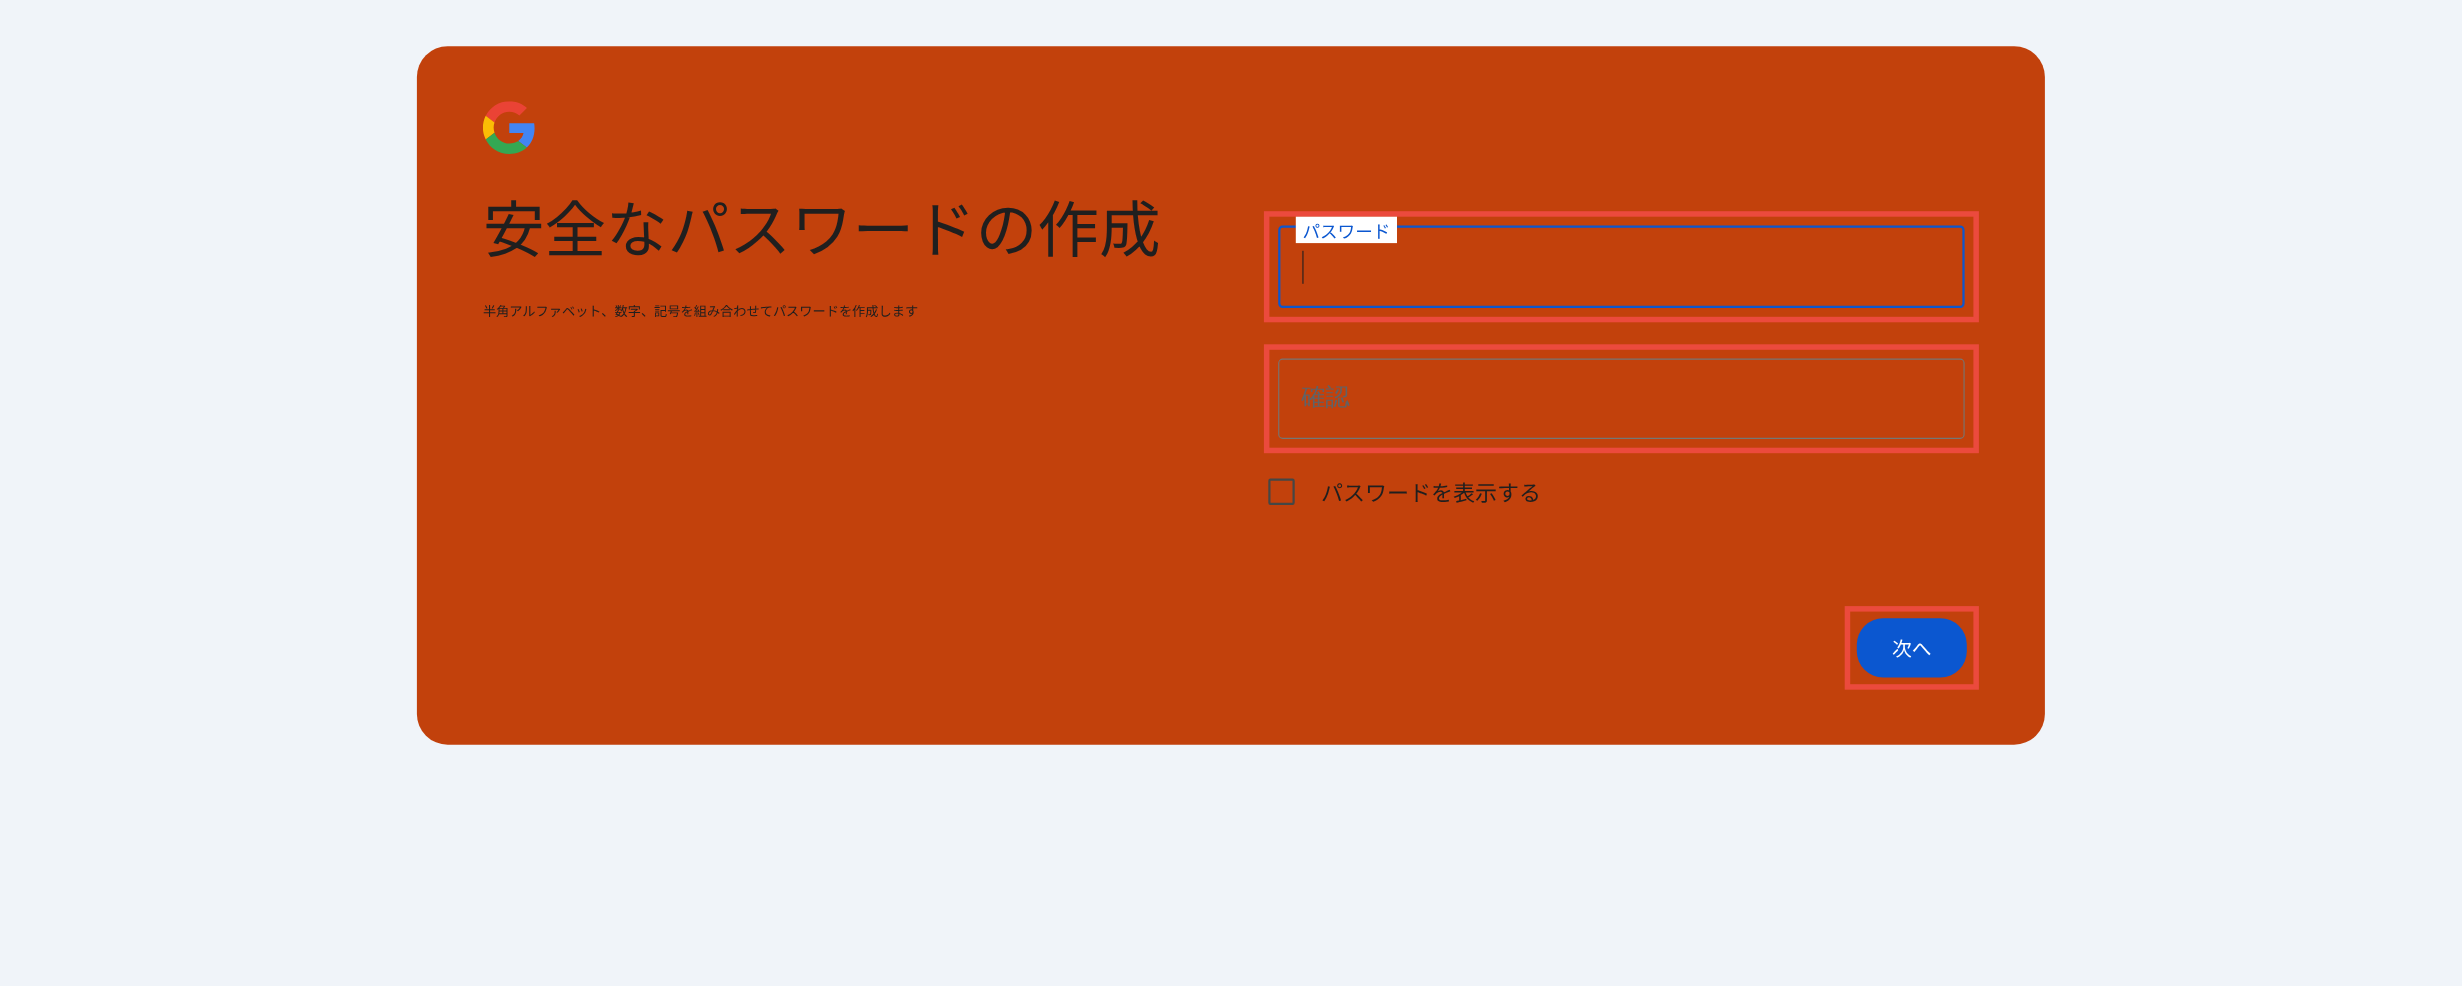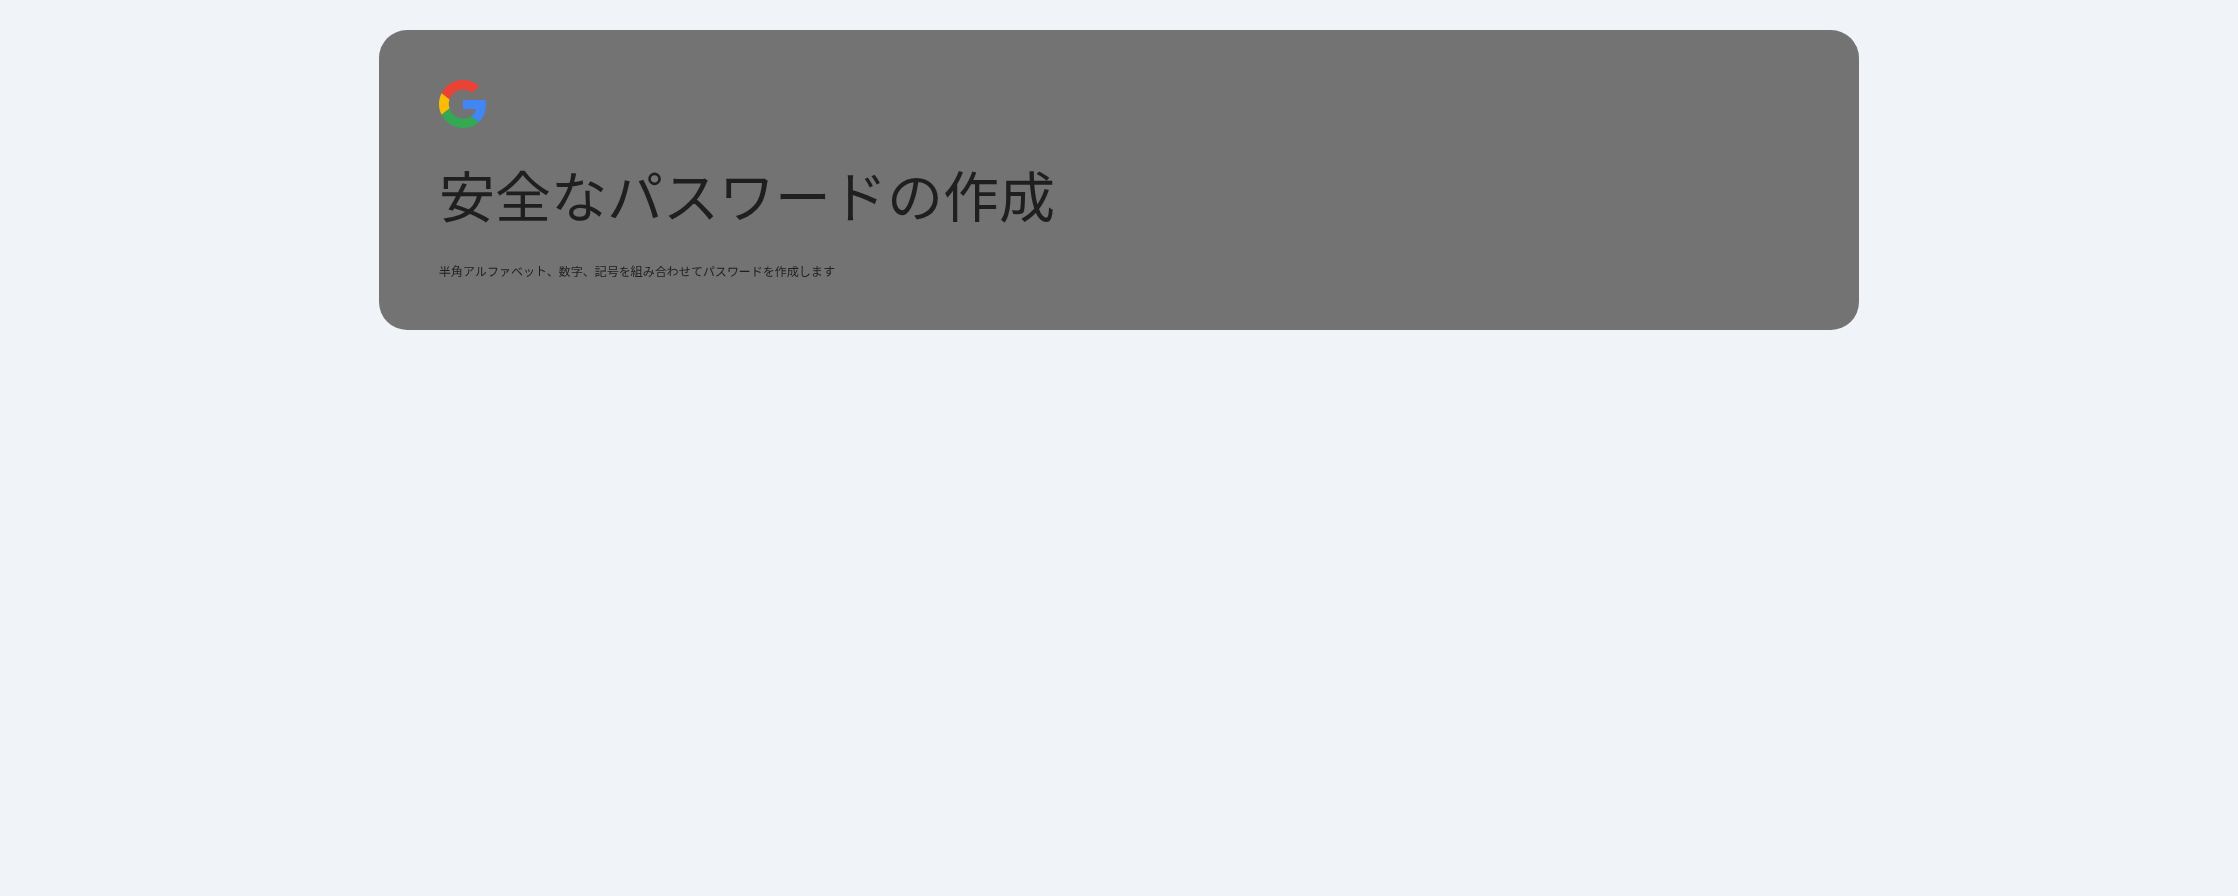--- a/index.html
+++ b/index.html
@@ -9,25 +9,25 @@
     }
     
     body {
       font-family: 'Google Sans', 'Noto Sans JP', Arial, sans-serif;
       background-color: #f0f4f9;
       padding: 30px;
       min-height: 896px;
     }
     
     .card {
-      background: #737373;
+      background: #c2410c;
       border-radius: 28px;
       padding: 50px 60px 50px 60px;
       max-width: 1480px;
-      margin: 0 auto;
+      margin: 12px auto;
       display: flex;
       gap: 60px;
     }
     
     .left-section {
       flex: 1;
       padding-top: 0;
     }
     
     .right-section {
@@ -173,13 +173,39 @@
         <path fill="#EA4335" d="M24 9.5c3.54 0 6.71 1.22 9.21 3.6l6.85-6.85C35.9 2.38 30.47 0 24 0 14.62 0 6.51 5.38 2.56 13.22l7.98 6.19C12.43 13.72 17.74 9.5 24 9.5z"></path>
         <path fill="#4285F4" d="M46.98 24.55c0-1.57-.15-3.09-.38-4.55H24v9.02h12.94c-.58 2.96-2.26 5.48-4.78 7.18l7.73 6c4.51-4.18 7.09-10.36 7.09-17.65z"></path>
         <path fill="#FBBC05" d="M10.53 28.59c-.48-1.45-.76-2.99-.76-4.59s.27-3.14.76-4.59l-7.98-6.19C.92 16.46 0 20.12 0 24c0 3.88.92 7.54 2.56 10.78l7.97-6.19z"></path>
         <path fill="#34A853" d="M24 48c6.48 0 11.93-2.13 15.89-5.81l-7.73-6c-2.15 1.45-4.92 2.3-8.16 2.3-6.26 0-11.57-4.22-13.47-9.91l-7.98 6.19C6.51 42.62 14.62 48 24 48z"></path>
       </svg>
     </div>
     <h1 class="page-title">安全なパスワードの作成</h1>
     <p class="page-description">半角アルファベット、数字、記号を組み合わせてパスワードを作成します</p>
   </div>
 
+  <div class="right-section">
+    <div class="highlight-box">
+      <div class="input-wrapper focused">
+        <span class="floating-label">パスワード</span>
+        <input type="password" class="text-input" value="" style="">
+        <div class="text-cursor"></div>
+      </div>
+    </div>
+
+    <div class="highlight-box">
+      <div class="input-wrapper unfocused">
+        <input type="password" class="text-input" placeholder="確認" style="">
+      </div>
+    </div>
+
+    <div class="checkbox-row">
+      <div class="checkbox"></div>
+      <span class="checkbox-label">パスワードを表示する</span>
+    </div>
+
+    <div class="button-row">
+      <div class="button-highlight">
+        <button class="next-button">次へ</button>
+      </div>
+    </div>
+  </div>
 </div>
 
 </body></html>

